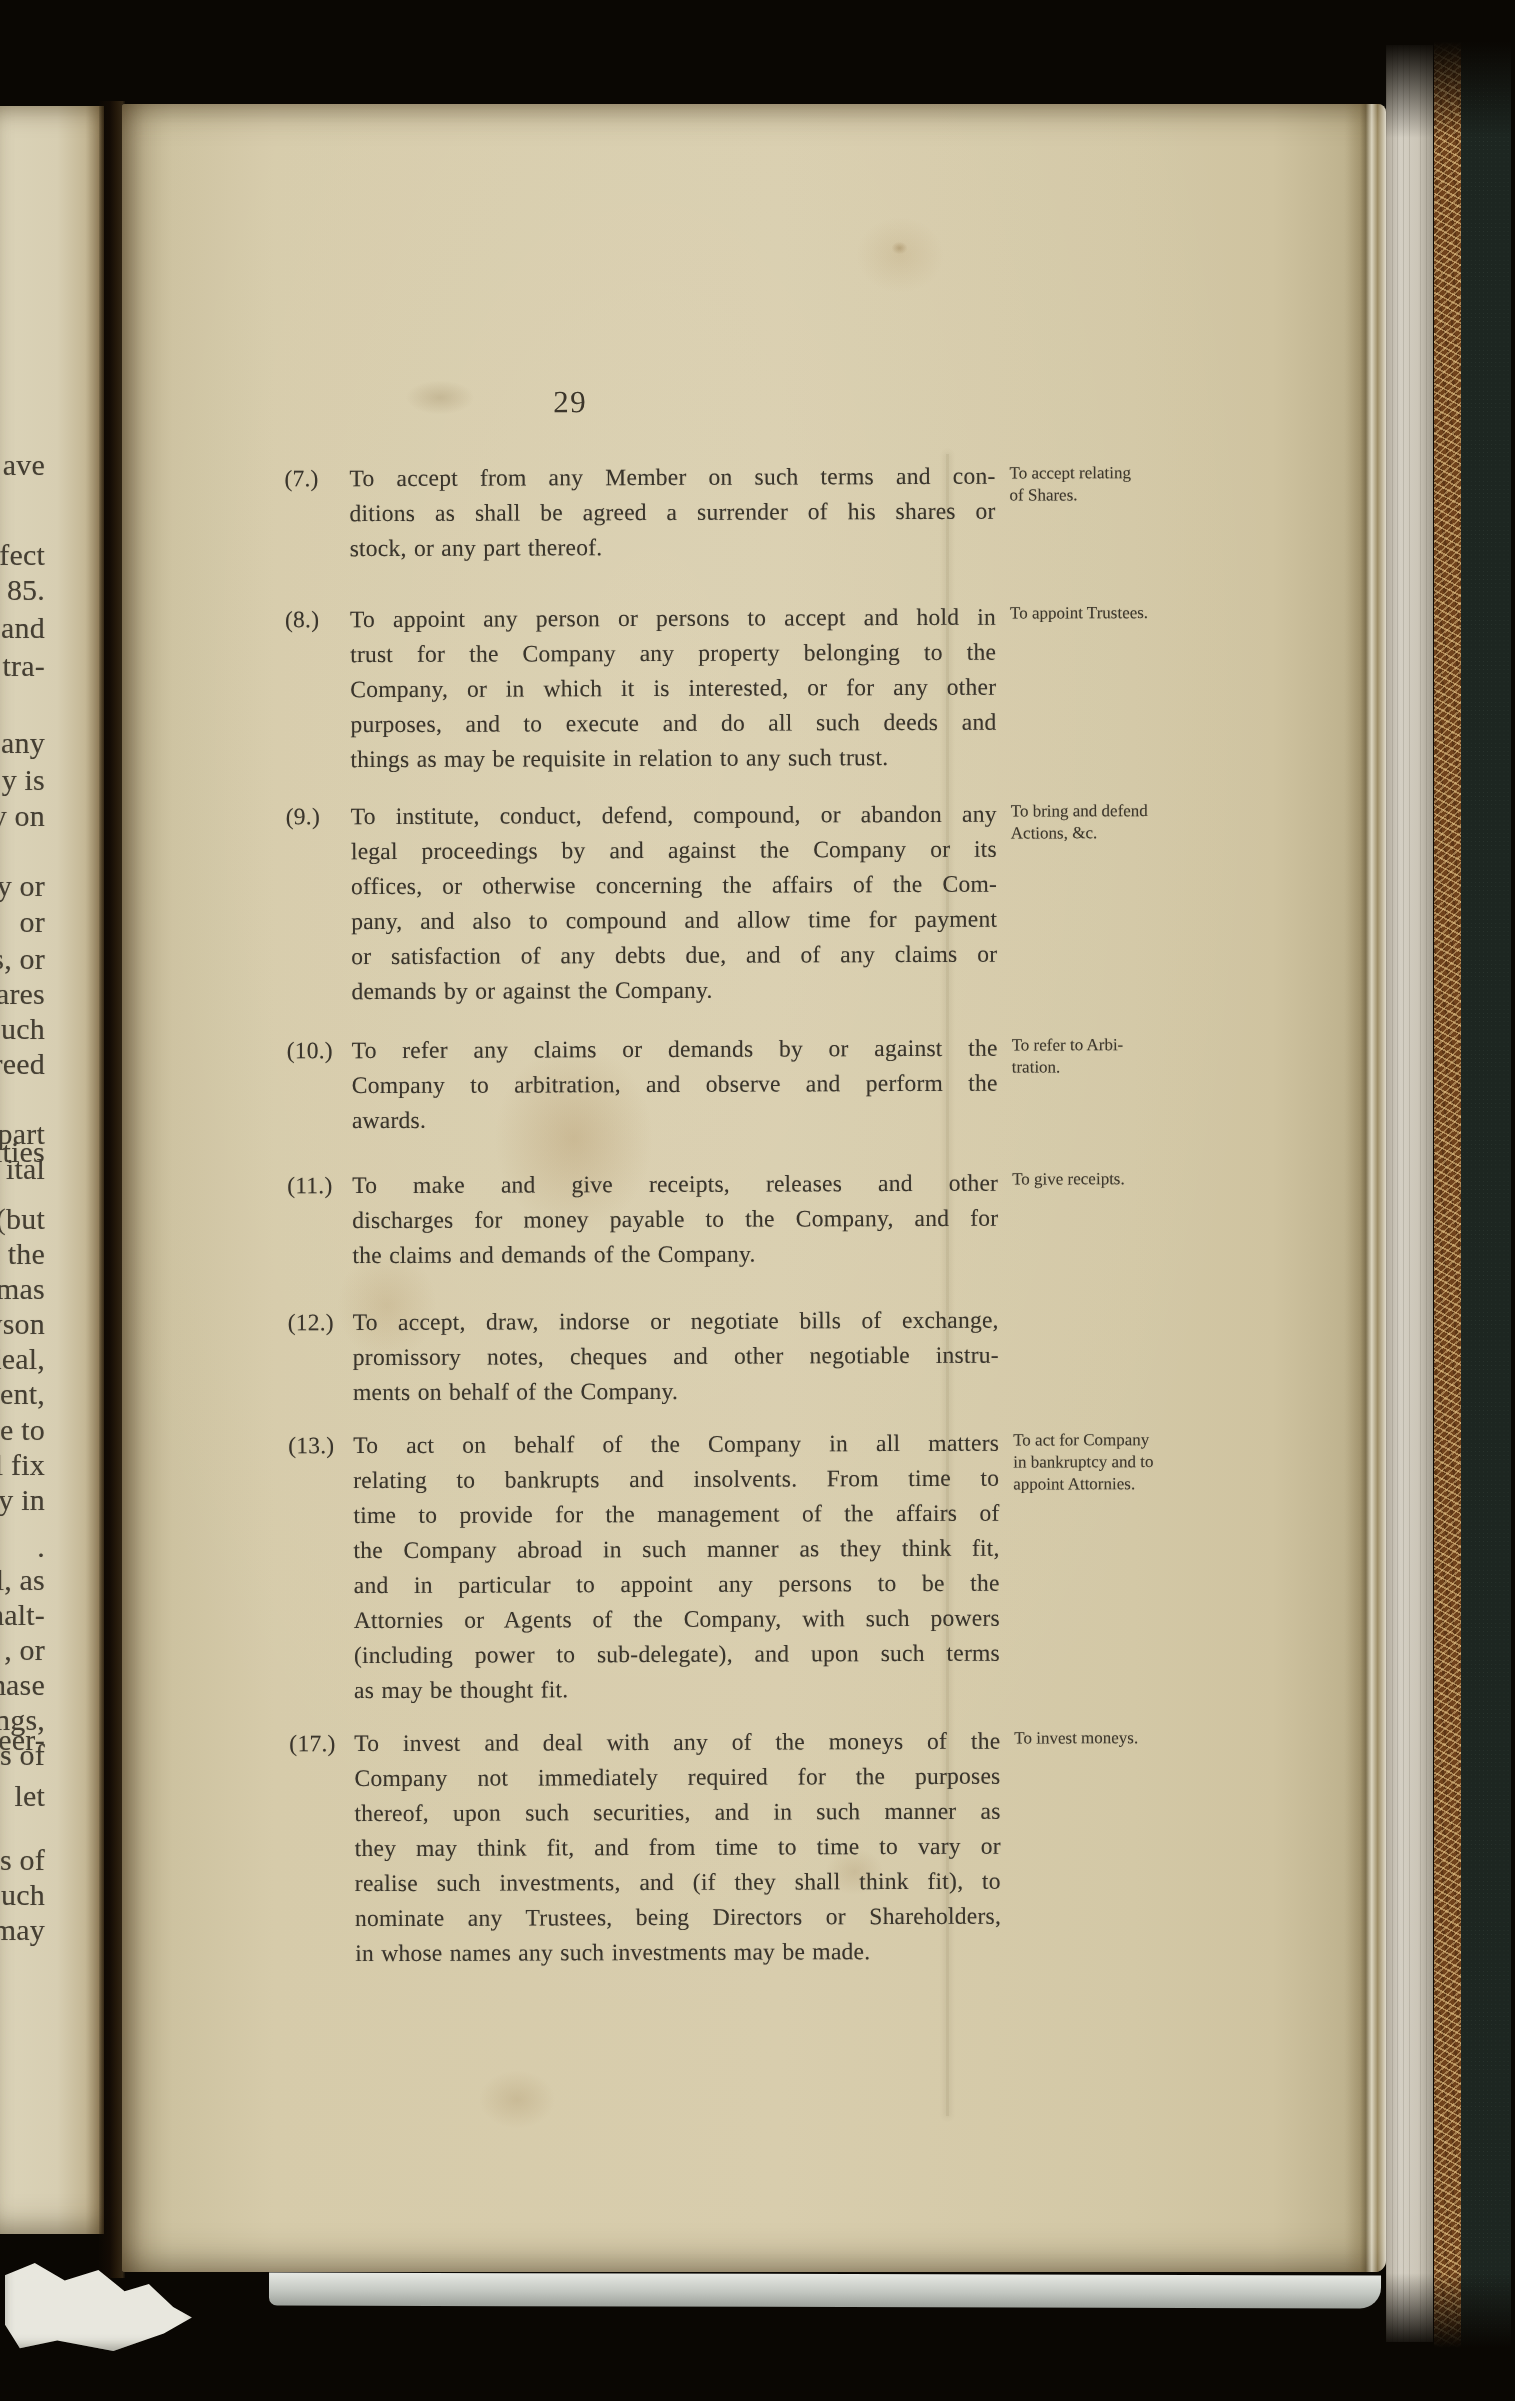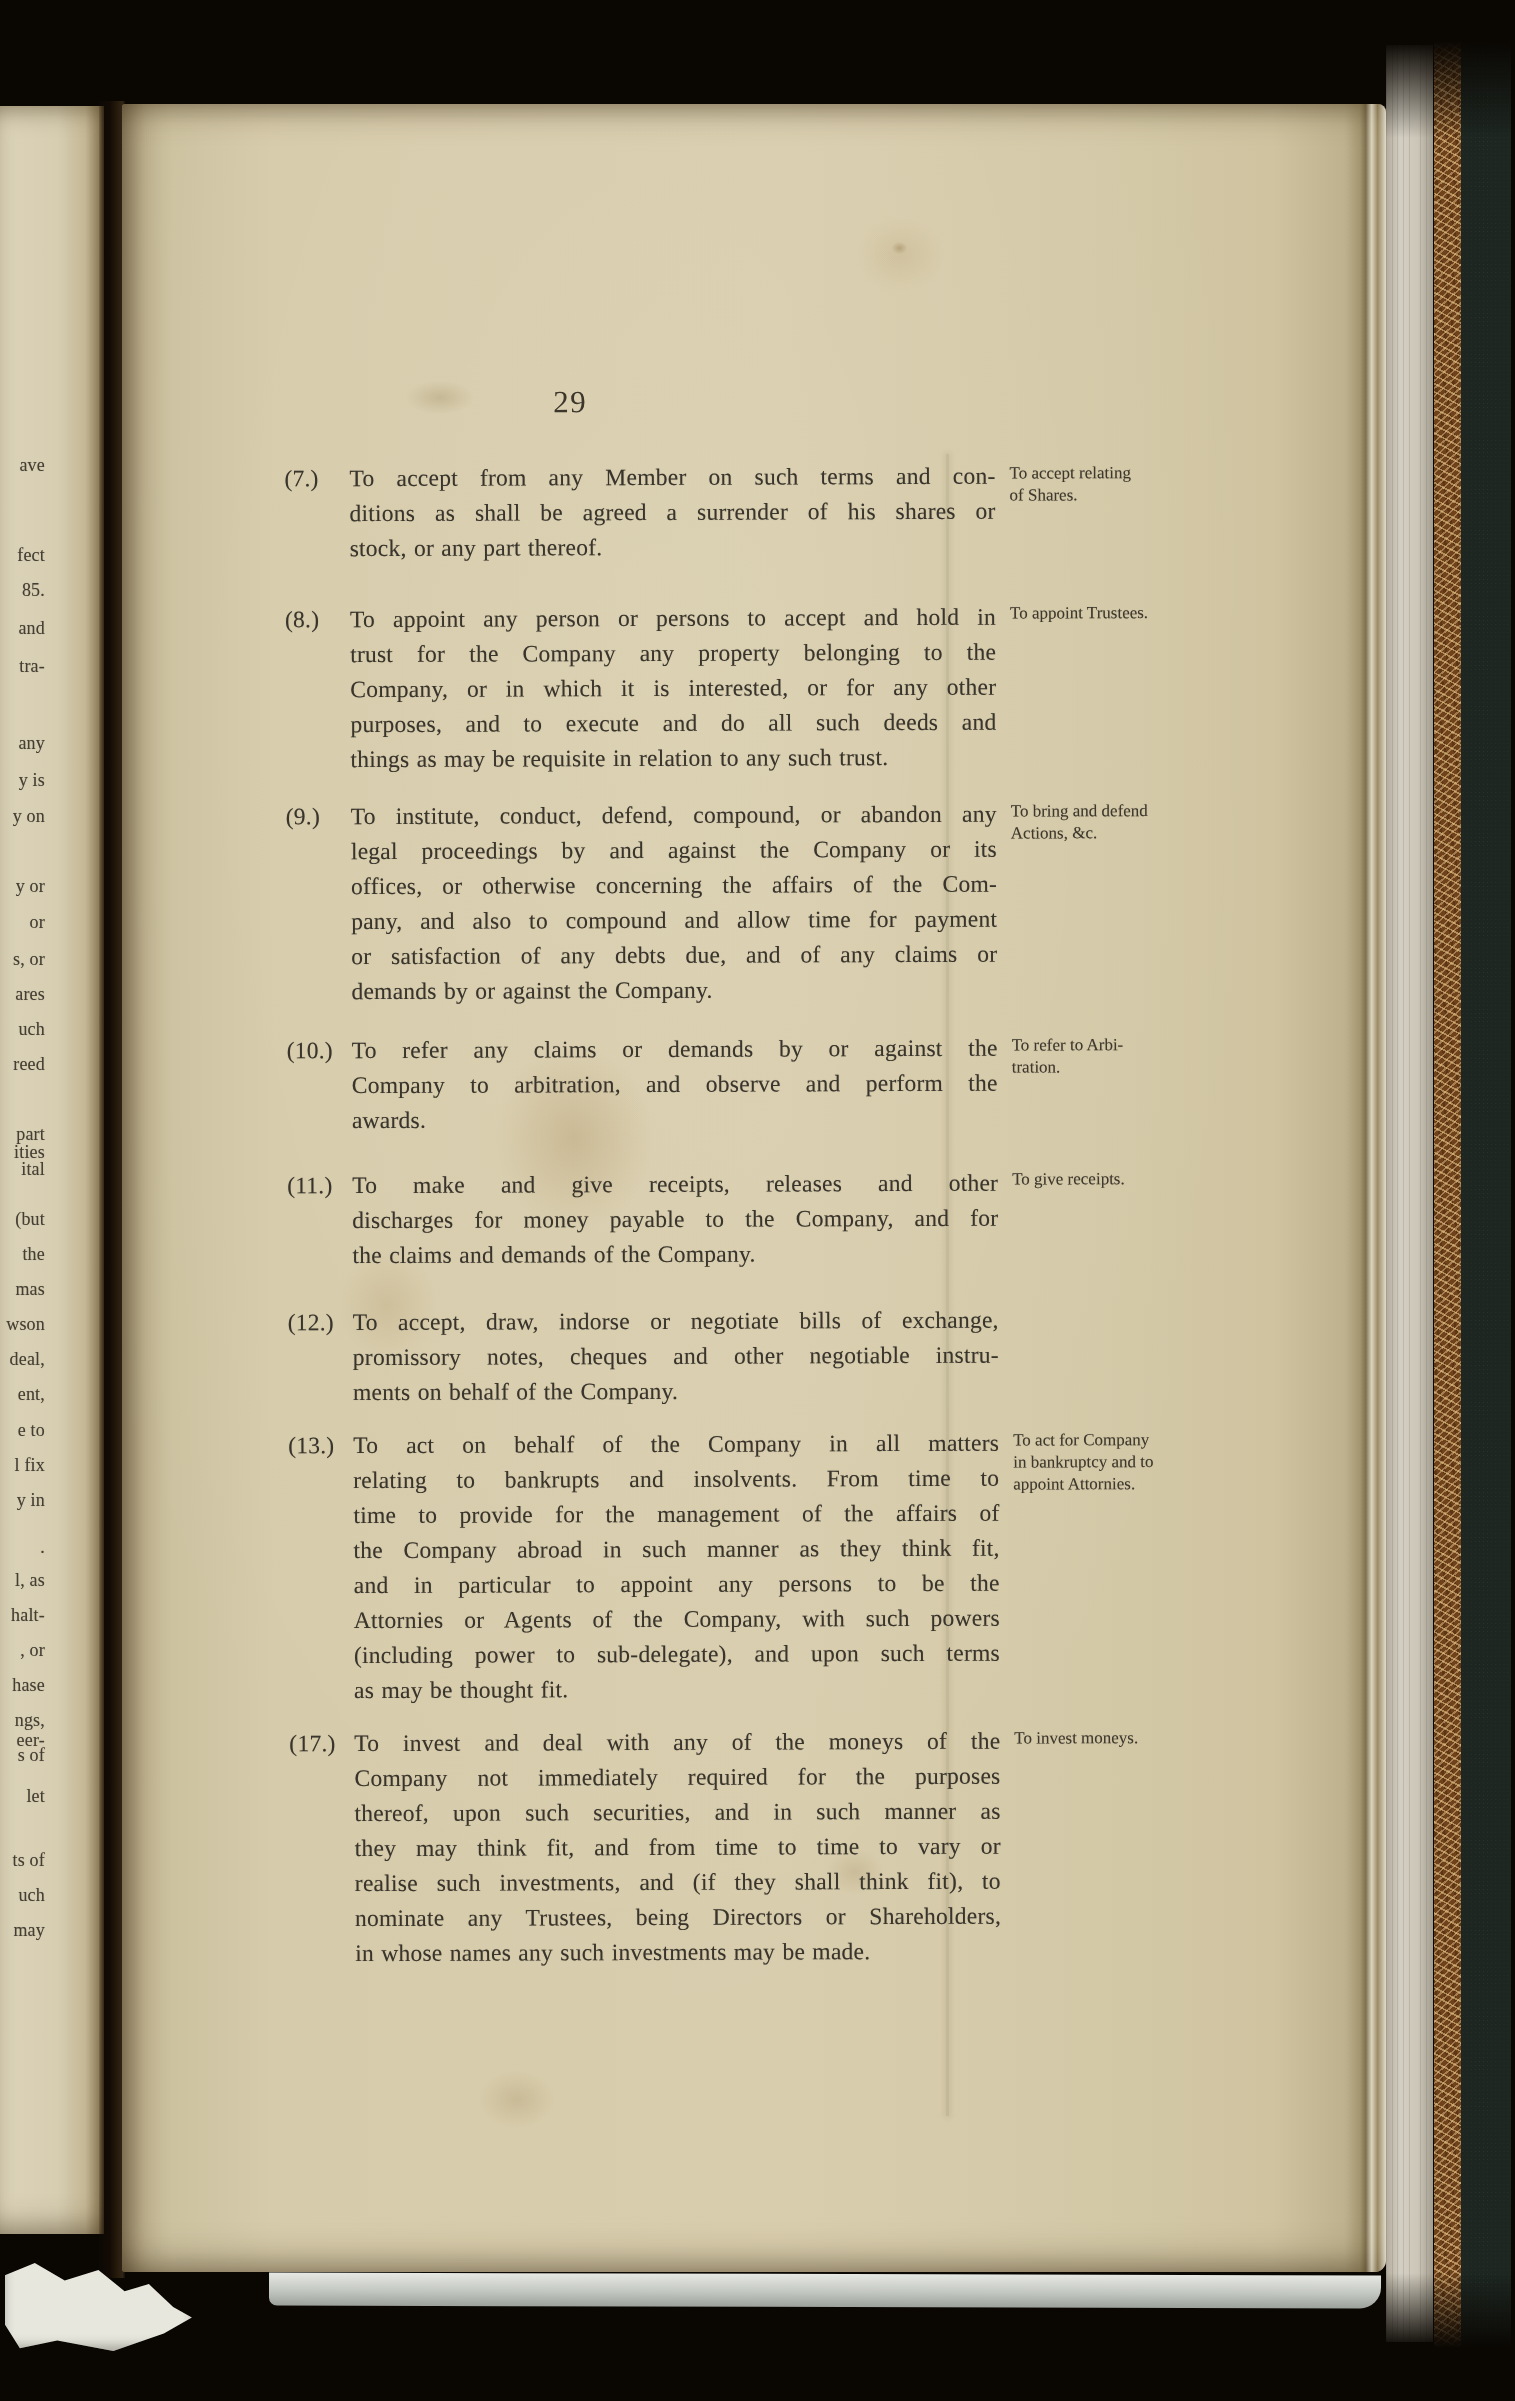--- a/index.html
+++ b/index.html
@@ -22,21 +22,21 @@
     background-size:4.1px 4.1px;}
   .shade-tr{position:absolute;left:1377px;top:0;width:139px;height:138px;
     background:linear-gradient(180deg,#0a0703 30%,rgba(10,7,3,0) 100%);}
   .shade-br{position:absolute;left:1377px;top:2273px;width:139px;height:129px;
     background:linear-gradient(0deg,#0a0703 42%,rgba(10,7,3,0) 100%);}
 
   
   .facing{position:absolute;left:0;top:106px;width:104px;height:2128px;
     background:linear-gradient(90deg,#dbd3b8 0%,#d7ceb2 55%,#c4b795 82%,#94825e 95%,#5c4a2c 100%);
     box-shadow:inset 0 18px 23px -14.7px rgba(70,52,25,0.55), inset 0 -24.4px 28px -18px rgba(60,45,22,0.5);}
-  .frag{position:absolute;right:59px;white-space:nowrap;font-size:18px;line-height:28px;
+  .frag{position:absolute;right:59px;white-space:nowrap;font-size:30px;line-height:28px;
     color:#453f33;letter-spacing:0.2px;text-shadow:0 0 0.8px rgba(69,63,51,0.4);}
 
   .gutter{position:absolute;left:99px;top:101px;width:26px;height:2177px;
     background:linear-gradient(90deg,rgba(18,11,4,0.15),rgba(20,12,5,0.92) 42%,rgba(38,26,11,0.95) 68%,rgba(96,76,44,0.45) 90%,rgba(130,108,66,0.08));}
 
   
   .page{position:absolute;left:122px;top:104px;width:1264px;height:2168px;
     background:
       radial-gradient(ellipse at 42% 28%,rgba(255,252,240,0.10),rgba(255,252,240,0) 62%),
       linear-gradient(90deg,#b4a784 0%,#cdc2a0 4%,#d6cbaa 12%,#d8cdad 52%,#d3c8a6 80%,#cfc3a0 91%,#beb28e 97%,#a2966f 100%);

